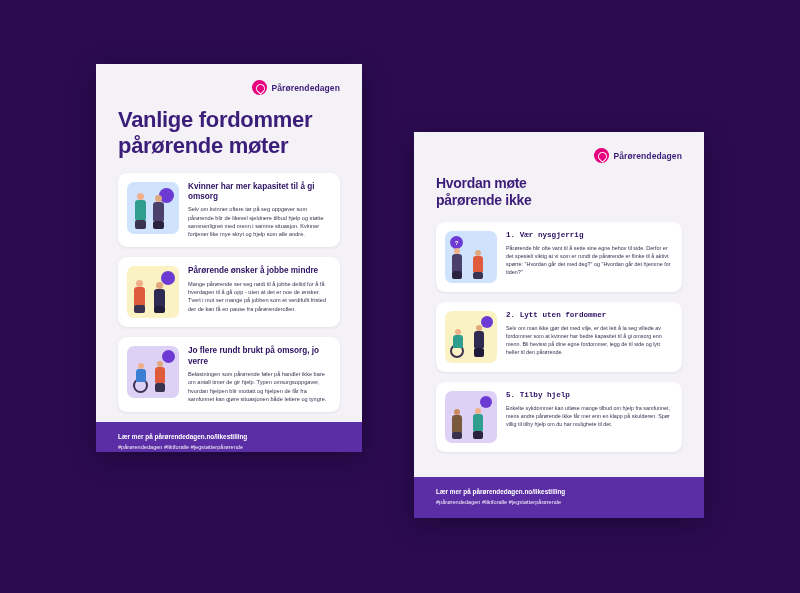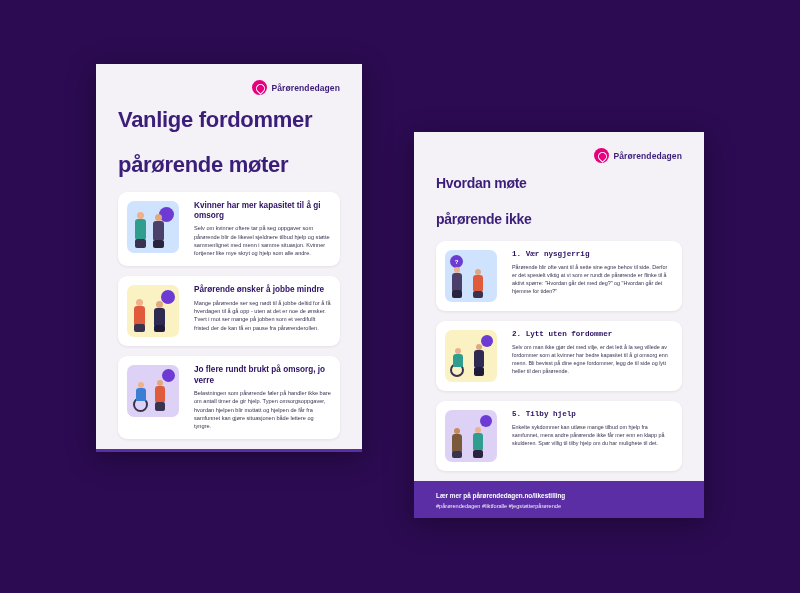--- a/index.html
+++ b/index.html
@@ -62,26 +62,26 @@
   }
 
   .poster-title {
     font-size: 22px;
     line-height: 1.18;
     font-weight: bold;
     color: #3b1d7a;
     letter-spacing: -0.3px;
     margin: 8px 0 14px 0;
   }
-  .poster-title .l2 { display: block; margin-top: 19px; }
+  .poster-title .l2 { display: block; }
 
   
   .card {
     display: flex;
-    gap: 15px;
+    gap: 9px;
     background: #ffffff;
     border-radius: 9px;
     padding: 9px;
     margin-bottom: 10px;
     box-shadow: 0 1px 3px rgba(40,10,70,0.08);
   }
   .card-illus {
     flex: none;
     width: 52px; height: 52px;
     border-radius: 7px;

